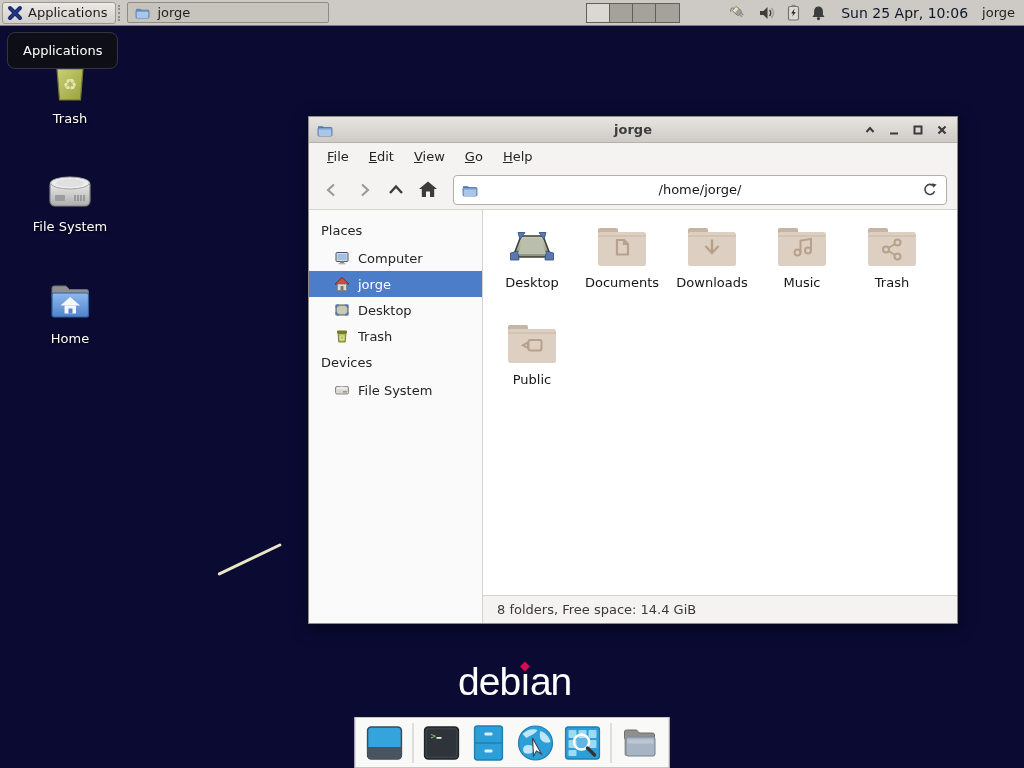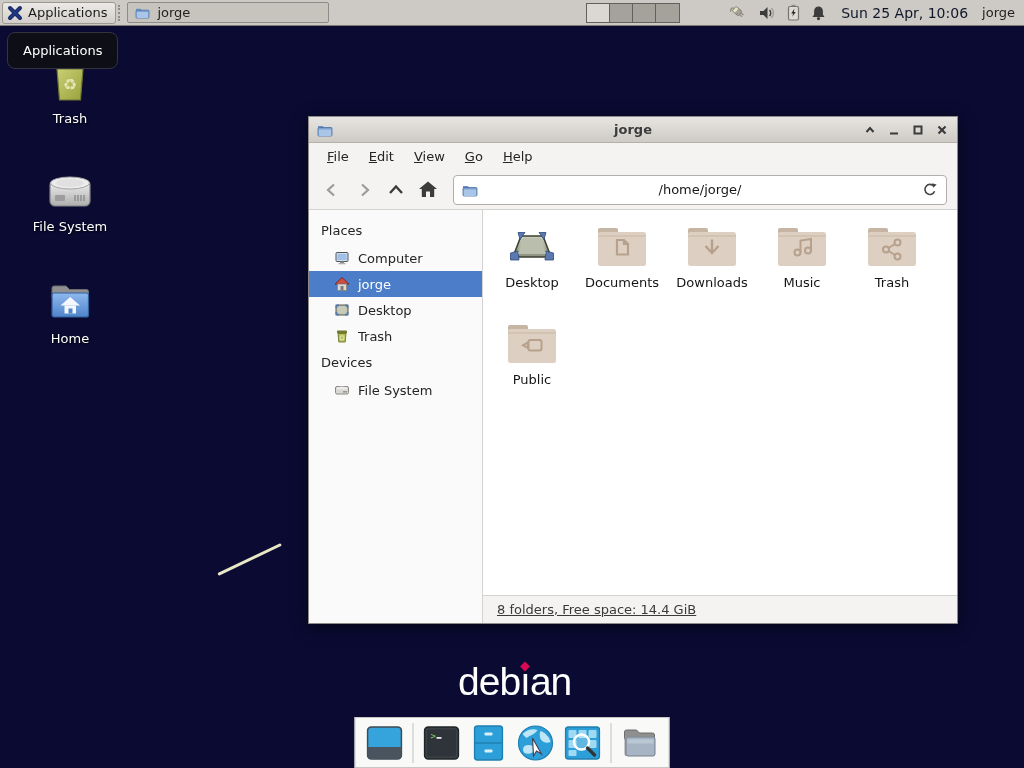--- a/index.html
+++ b/index.html
@@ -138,21 +138,21 @@
   .main-pane { flex:1; display:flex; flex-direction:column; background:#fff; min-width:0; }
   .files {
     flex:1; display:flex; flex-wrap:wrap; align-content:flex-start;
     padding:13px 0 0 4px; overflow:hidden;
   }
   .file-cell { width:90px; height:97px; display:flex; flex-direction:column; align-items:center; padding-top:3px; }
   .file-label { margin-top:9px; font-size:13px; color:#161616; white-space:nowrap; }
   .statusbar {
     height:28px; flex:0 0 28px; background:#f4f3f1; border-top:1px solid #d5d3cf;
     display:flex; align-items:center; padding-left:14px;
-    font-size:13px; color:#3a3a3a;text-decoration:underline;
+    font-size:13px; color:#3a3a3a;
   }
 </style>
 </head>
 <body>
 
 <div class="panel">
   <div class="apps-btn">
     <svg width="16" height="16" viewBox="0 0 16 16">
       <line x1="3" y1="3" x2="13" y2="13" stroke="#1b2a66" stroke-width="4" stroke-linecap="round"></line>
       <line x1="13" y1="3" x2="3" y2="13" stroke="#1b2a66" stroke-width="4" stroke-linecap="round"></line>

